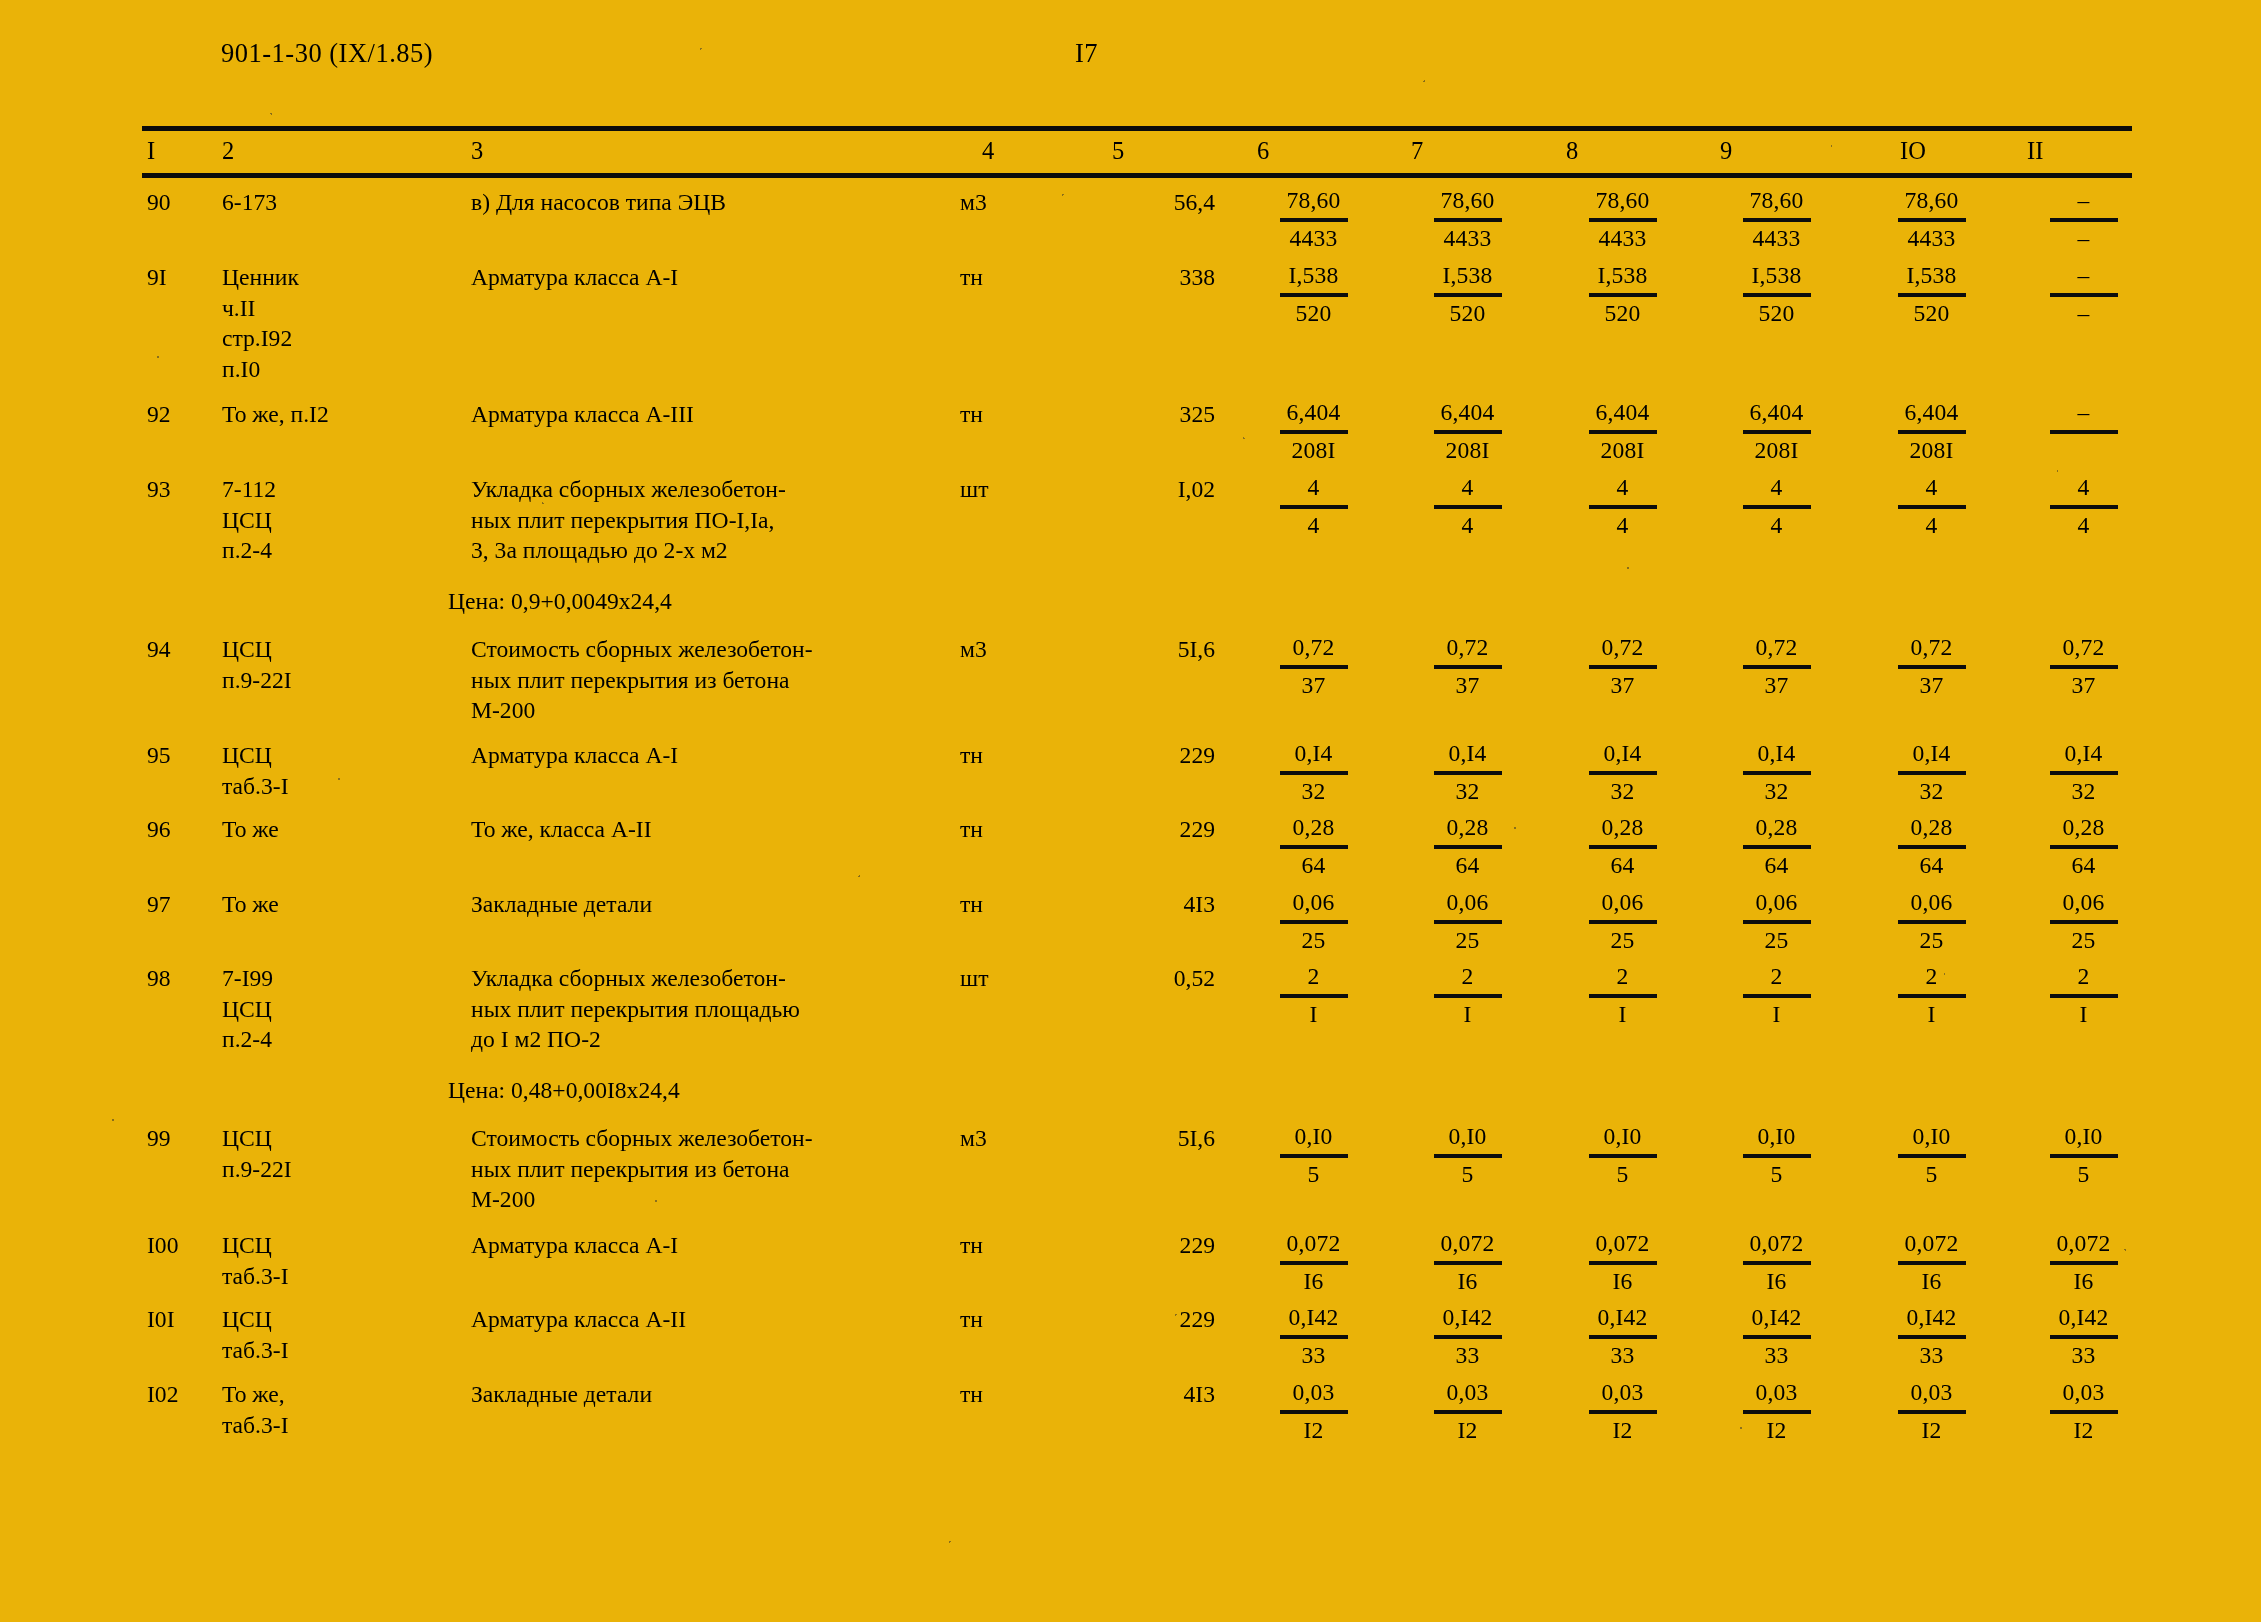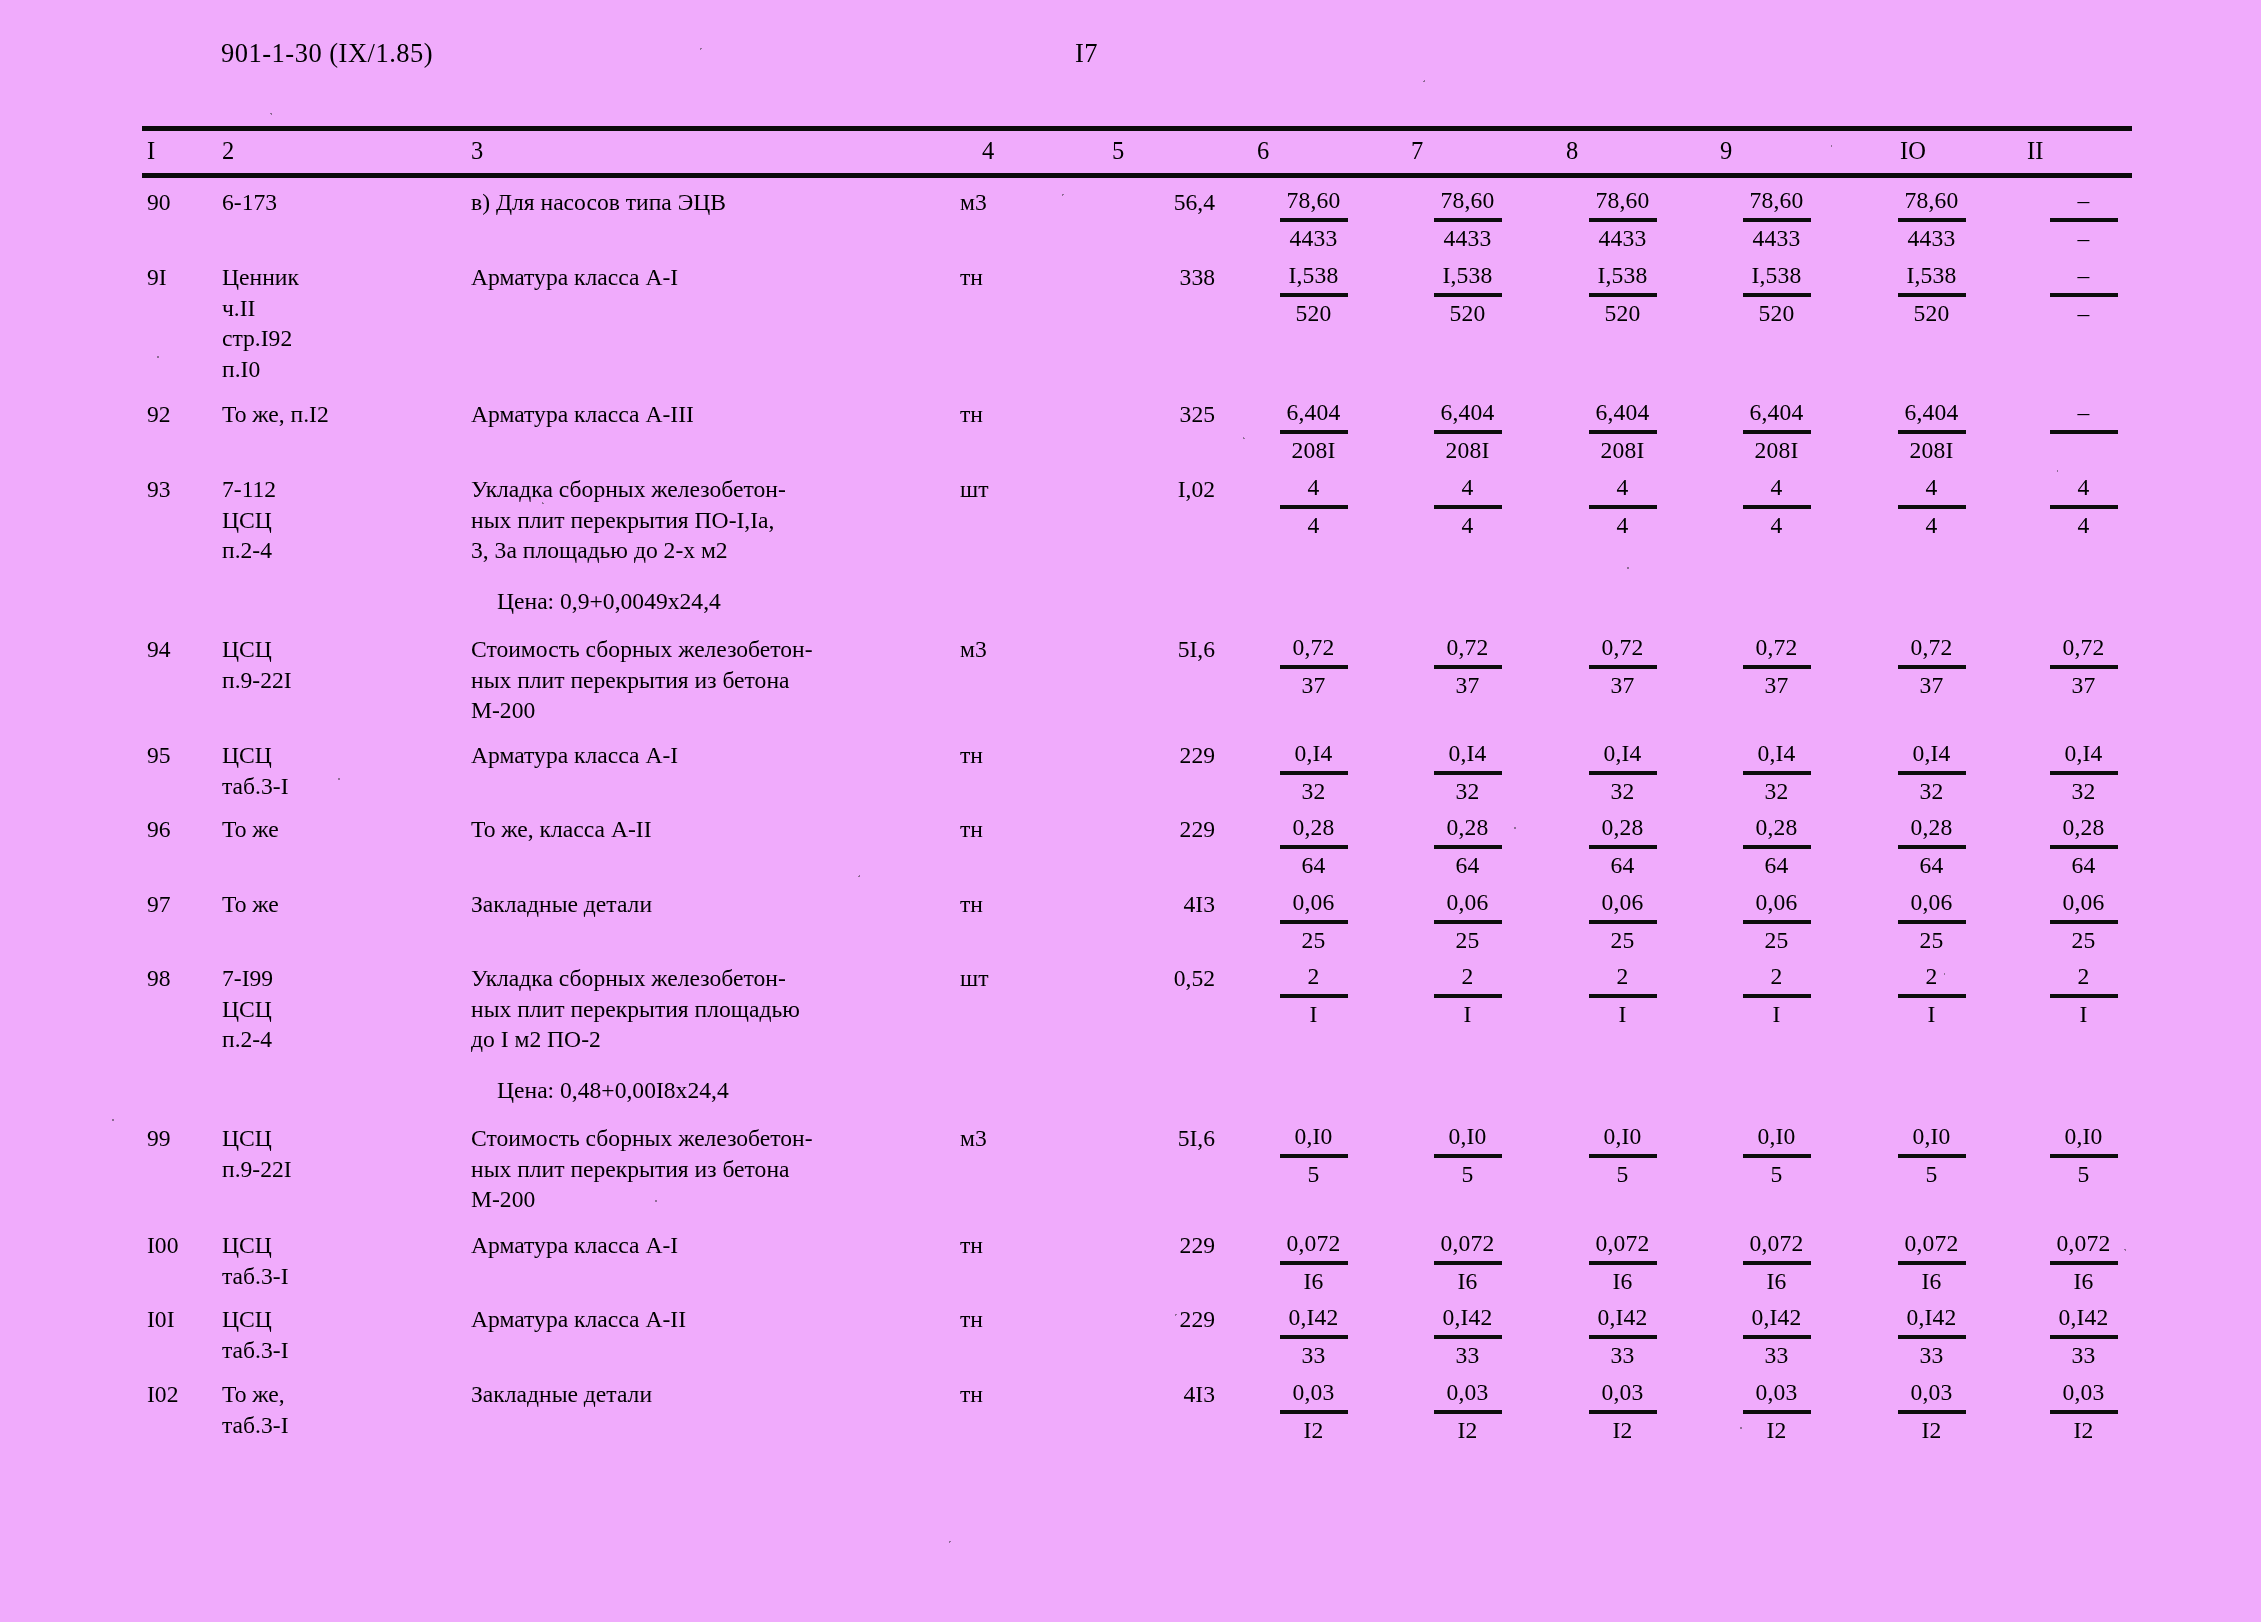--- a/index.html
+++ b/index.html
@@ -5,21 +5,21 @@
 <style>
   html, body {
     margin: 0;
     padding: 0;
     background: #ffffff;
   }
   .page {
     position: relative;
     width: 2261px;
     height: 1623px;
-    background: #f0abfc;
+    background: #eab308;
     font-family: "Liberation Serif", "DejaVu Serif", serif;
     color: #000000;
     overflow: hidden;
   }
 
   
   .speckle {
     position: absolute;
     inset: 0;
     pointer-events: none;
@@ -129,21 +129,21 @@
   }
   .frac .den {
     display: block;
     text-align: center;
     letter-spacing: 0.2px;
   }
   .frac.dash .bar { width: 68px; }
 
   .note {
     position: absolute;
-    left: 497px;
+    left: 448px;
     width: 540px;
     font-size: 23.6px;
     white-space: nowrap;
   }
 </style>
 </head>
 <body>
 
 <div class="page">
 

